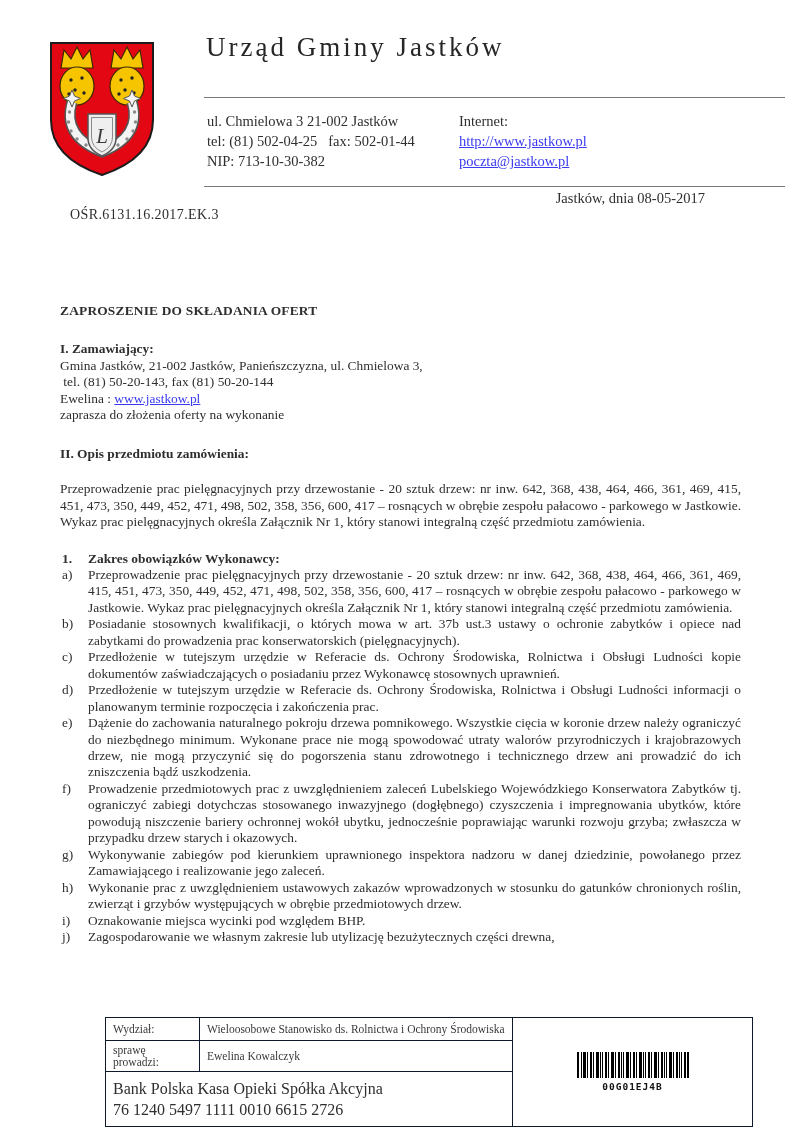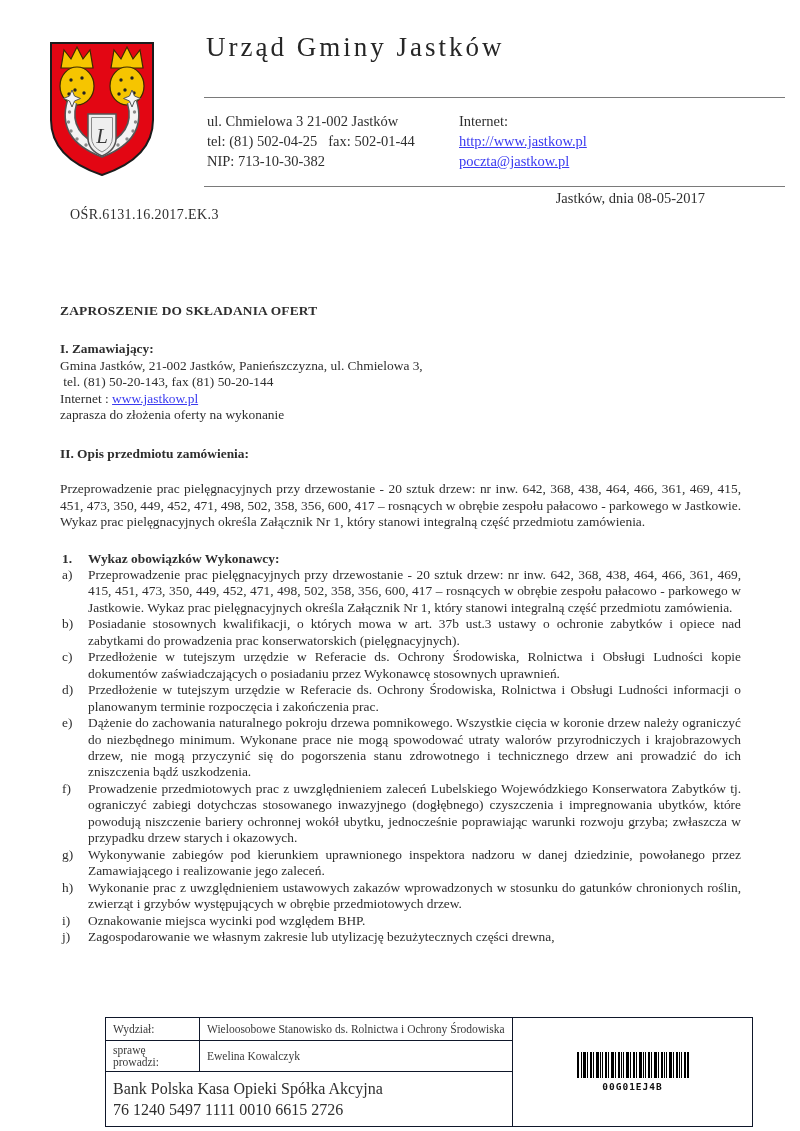--- a/index.html
+++ b/index.html
@@ -120,30 +120,30 @@
   <div class="ref-no">OŚR.6131.16.2017.EK.3</div>
 
   <div class="body-block">
 
     <div class="doc-title">ZAPROSZENIE DO SKŁADANIA OFERT</div>
 
     <div class="sec1">
       <div class="sec-heading">I. Zamawiający:</div>
       <div>Gmina Jastków, 21-002 Jastków, Panieńszczyzna, ul. Chmielowa 3,</div>
       <div>&nbsp;tel. (81) 50-20-143, fax (81) 50-20-144</div>
-      <div><span>Internet : </span><a class="link">www.jastkow.pl</a></div>
+      <div><span>Ewelina : </span><a class="link">www.jastkow.pl</a></div>
       <div>zaprasza do złożenia oferty na wykonanie</div>
     </div>
 
     <div class="sec2-heading">II. Opis przedmiotu zamówienia:</div>
     <div class="sec2-para">Przeprowadzenie prac pielęgnacyjnych przy drzewostanie - 20 sztuk drzew: nr inw. 642, 368, 438, 464, 466, 361, 469, 415, 451, 473, 350, 449, 452, 471, 498, 502, 358, 356, 600, 417 – rosnących w obrębie zespołu pałacowo - parkowego w Jastkowie. Wykaz prac pielęgnacyjnych określa Załącznik Nr 1, który stanowi integralną część przedmiotu zamówienia.</div>
 
     <div class="scope-heading">
       <span class="scope-num">1.</span>
-      <span>Wykaz obowiązków Wykonawcy:</span>
+      <span>Zakres obowiązków Wykonawcy:</span>
     </div>
 
     <div class="list">
       <div class="li">
         <span class="li-marker">a)</span>
         <span>Przeprowadzenie prac pielęgnacyjnych przy drzewostanie - 20 sztuk drzew: nr inw. 642, 368, 438, 464, 466, 361, 469, 415, 451, 473, 350, 449, 452, 471, 498, 502, 358, 356, 600, 417 – rosnących w obrębie zespołu pałacowo - parkowego w Jastkowie. Wykaz prac pielęgnacyjnych określa Załącznik Nr 1, który stanowi integralną część przedmiotu zamówienia.</span>
       </div>
       <div class="li">
         <span class="li-marker">b)</span>
         <span>Posiadanie stosownych kwalifikacji, o których mowa w art. 37b ust.3 ustawy o ochronie zabytków i opiece nad zabytkami do prowadzenia prac konserwatorskich (pielęgnacyjnych).</span>

